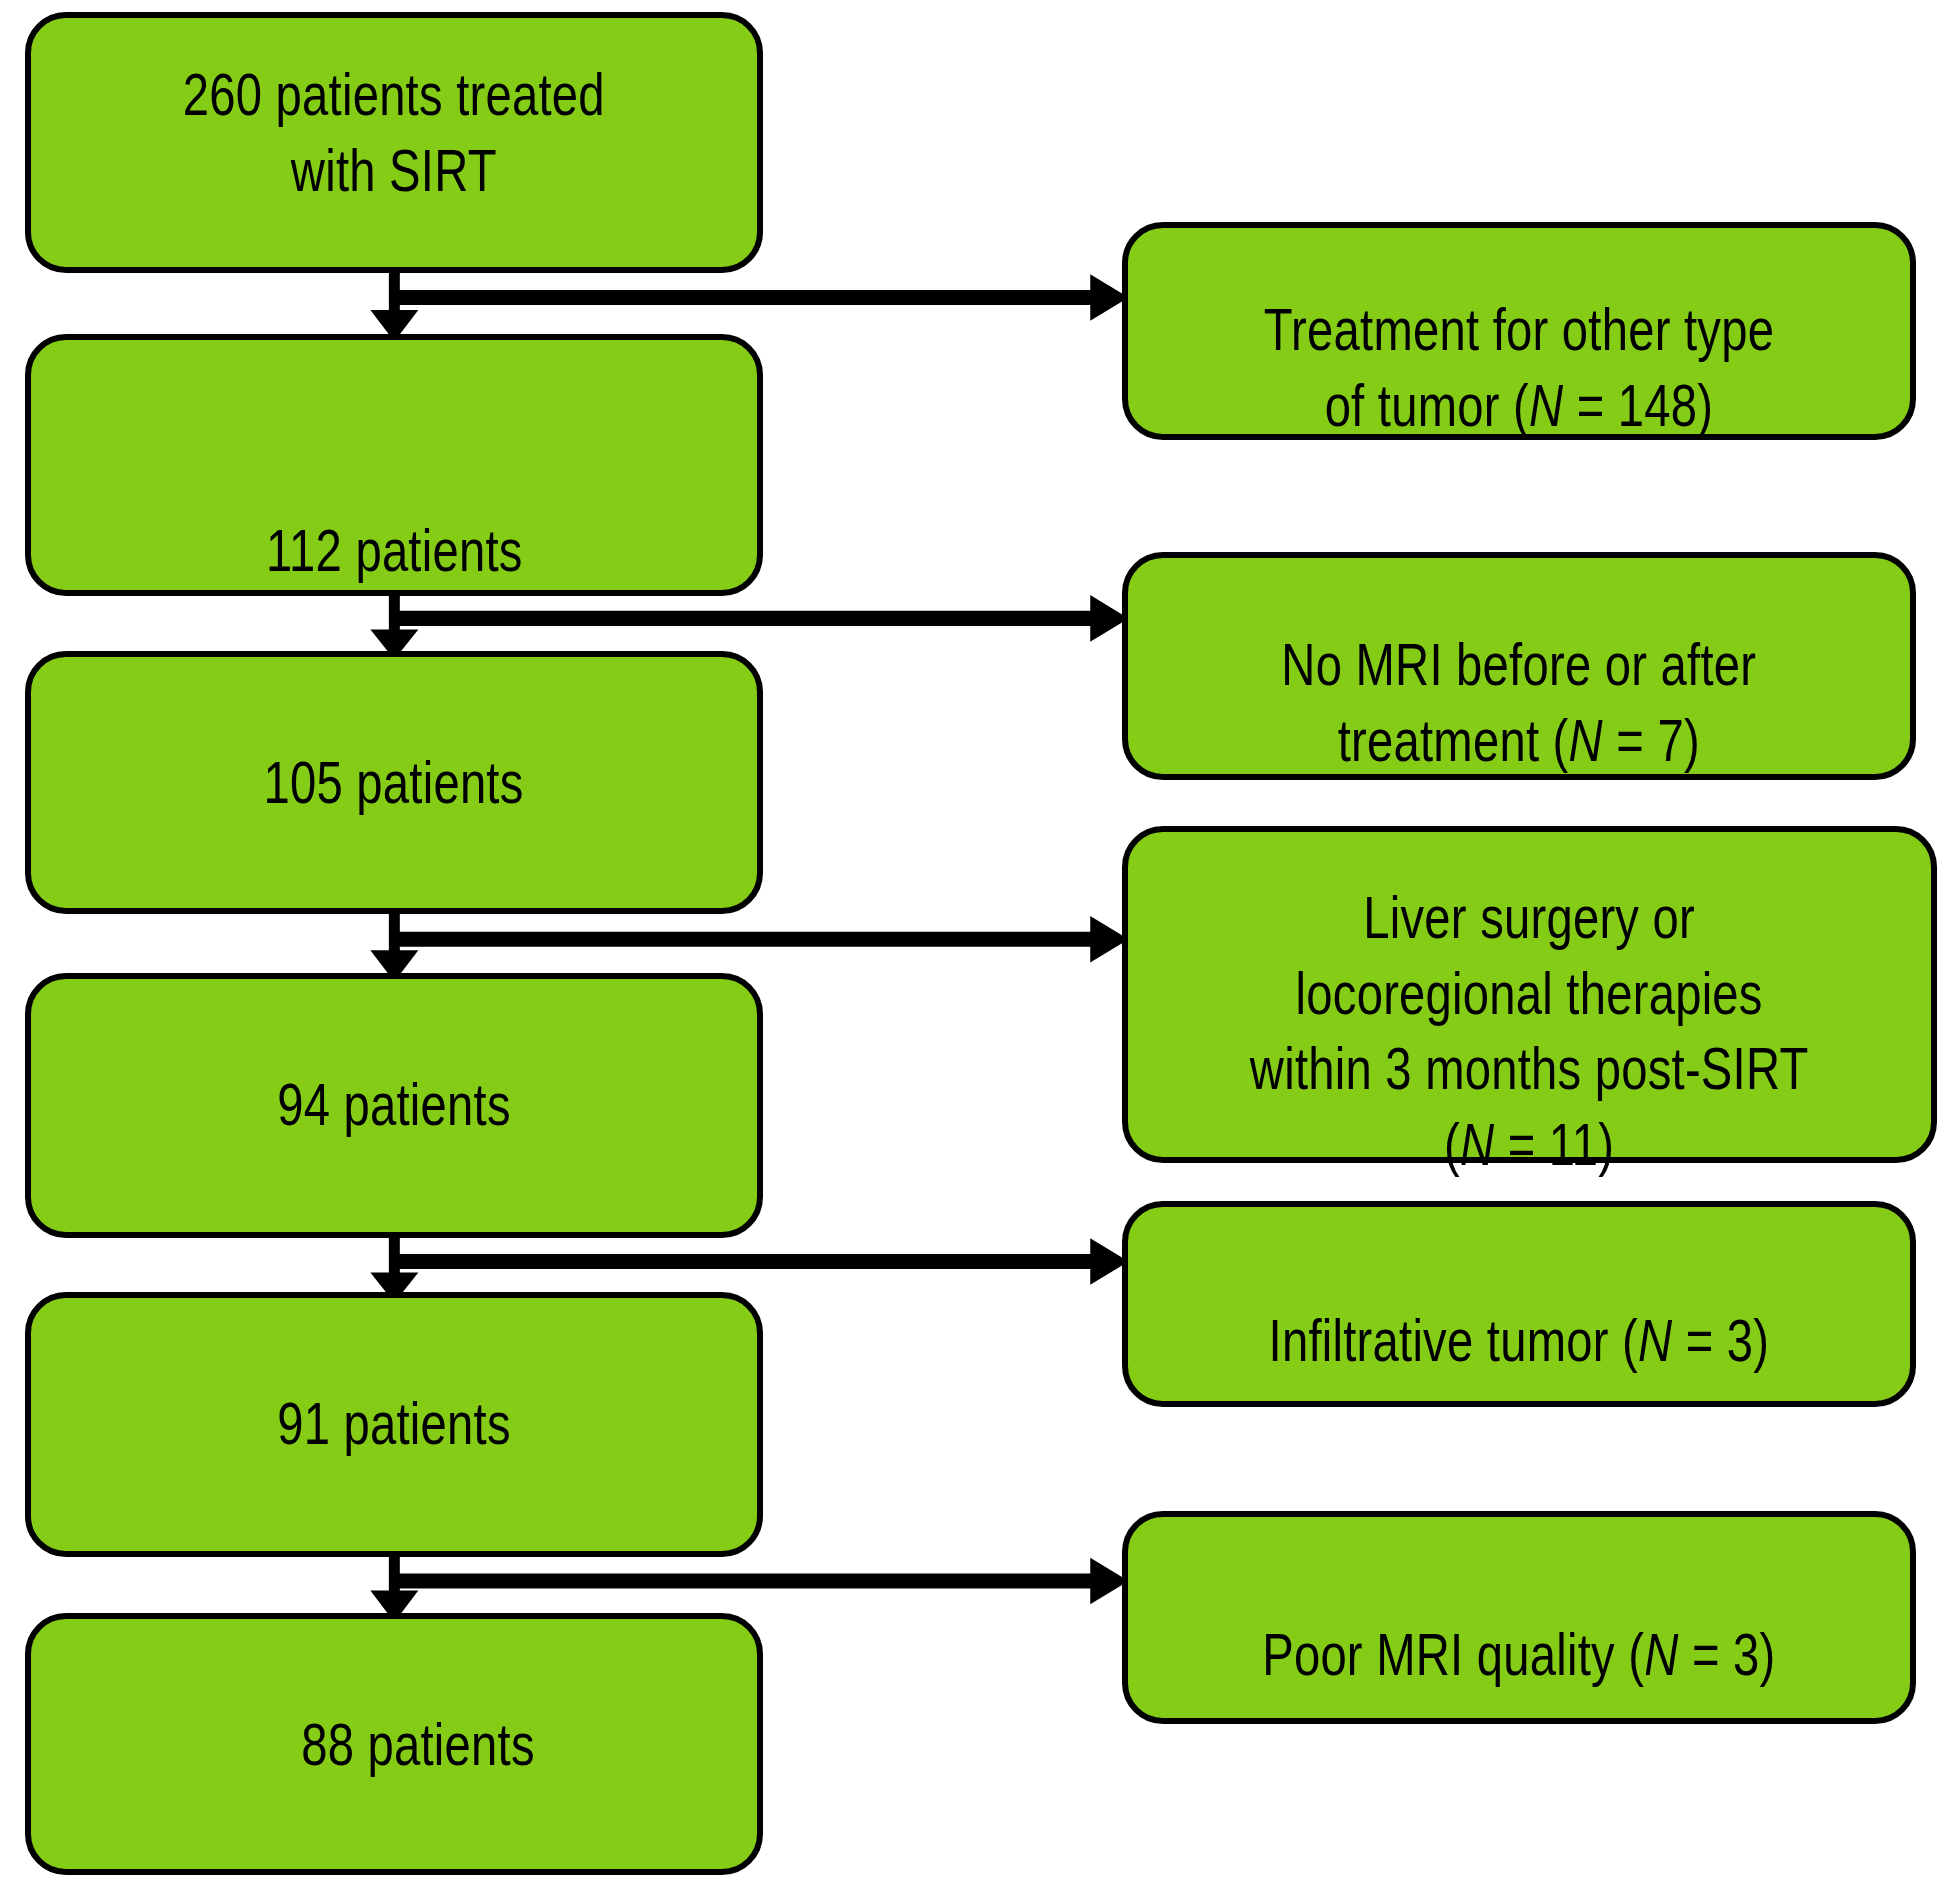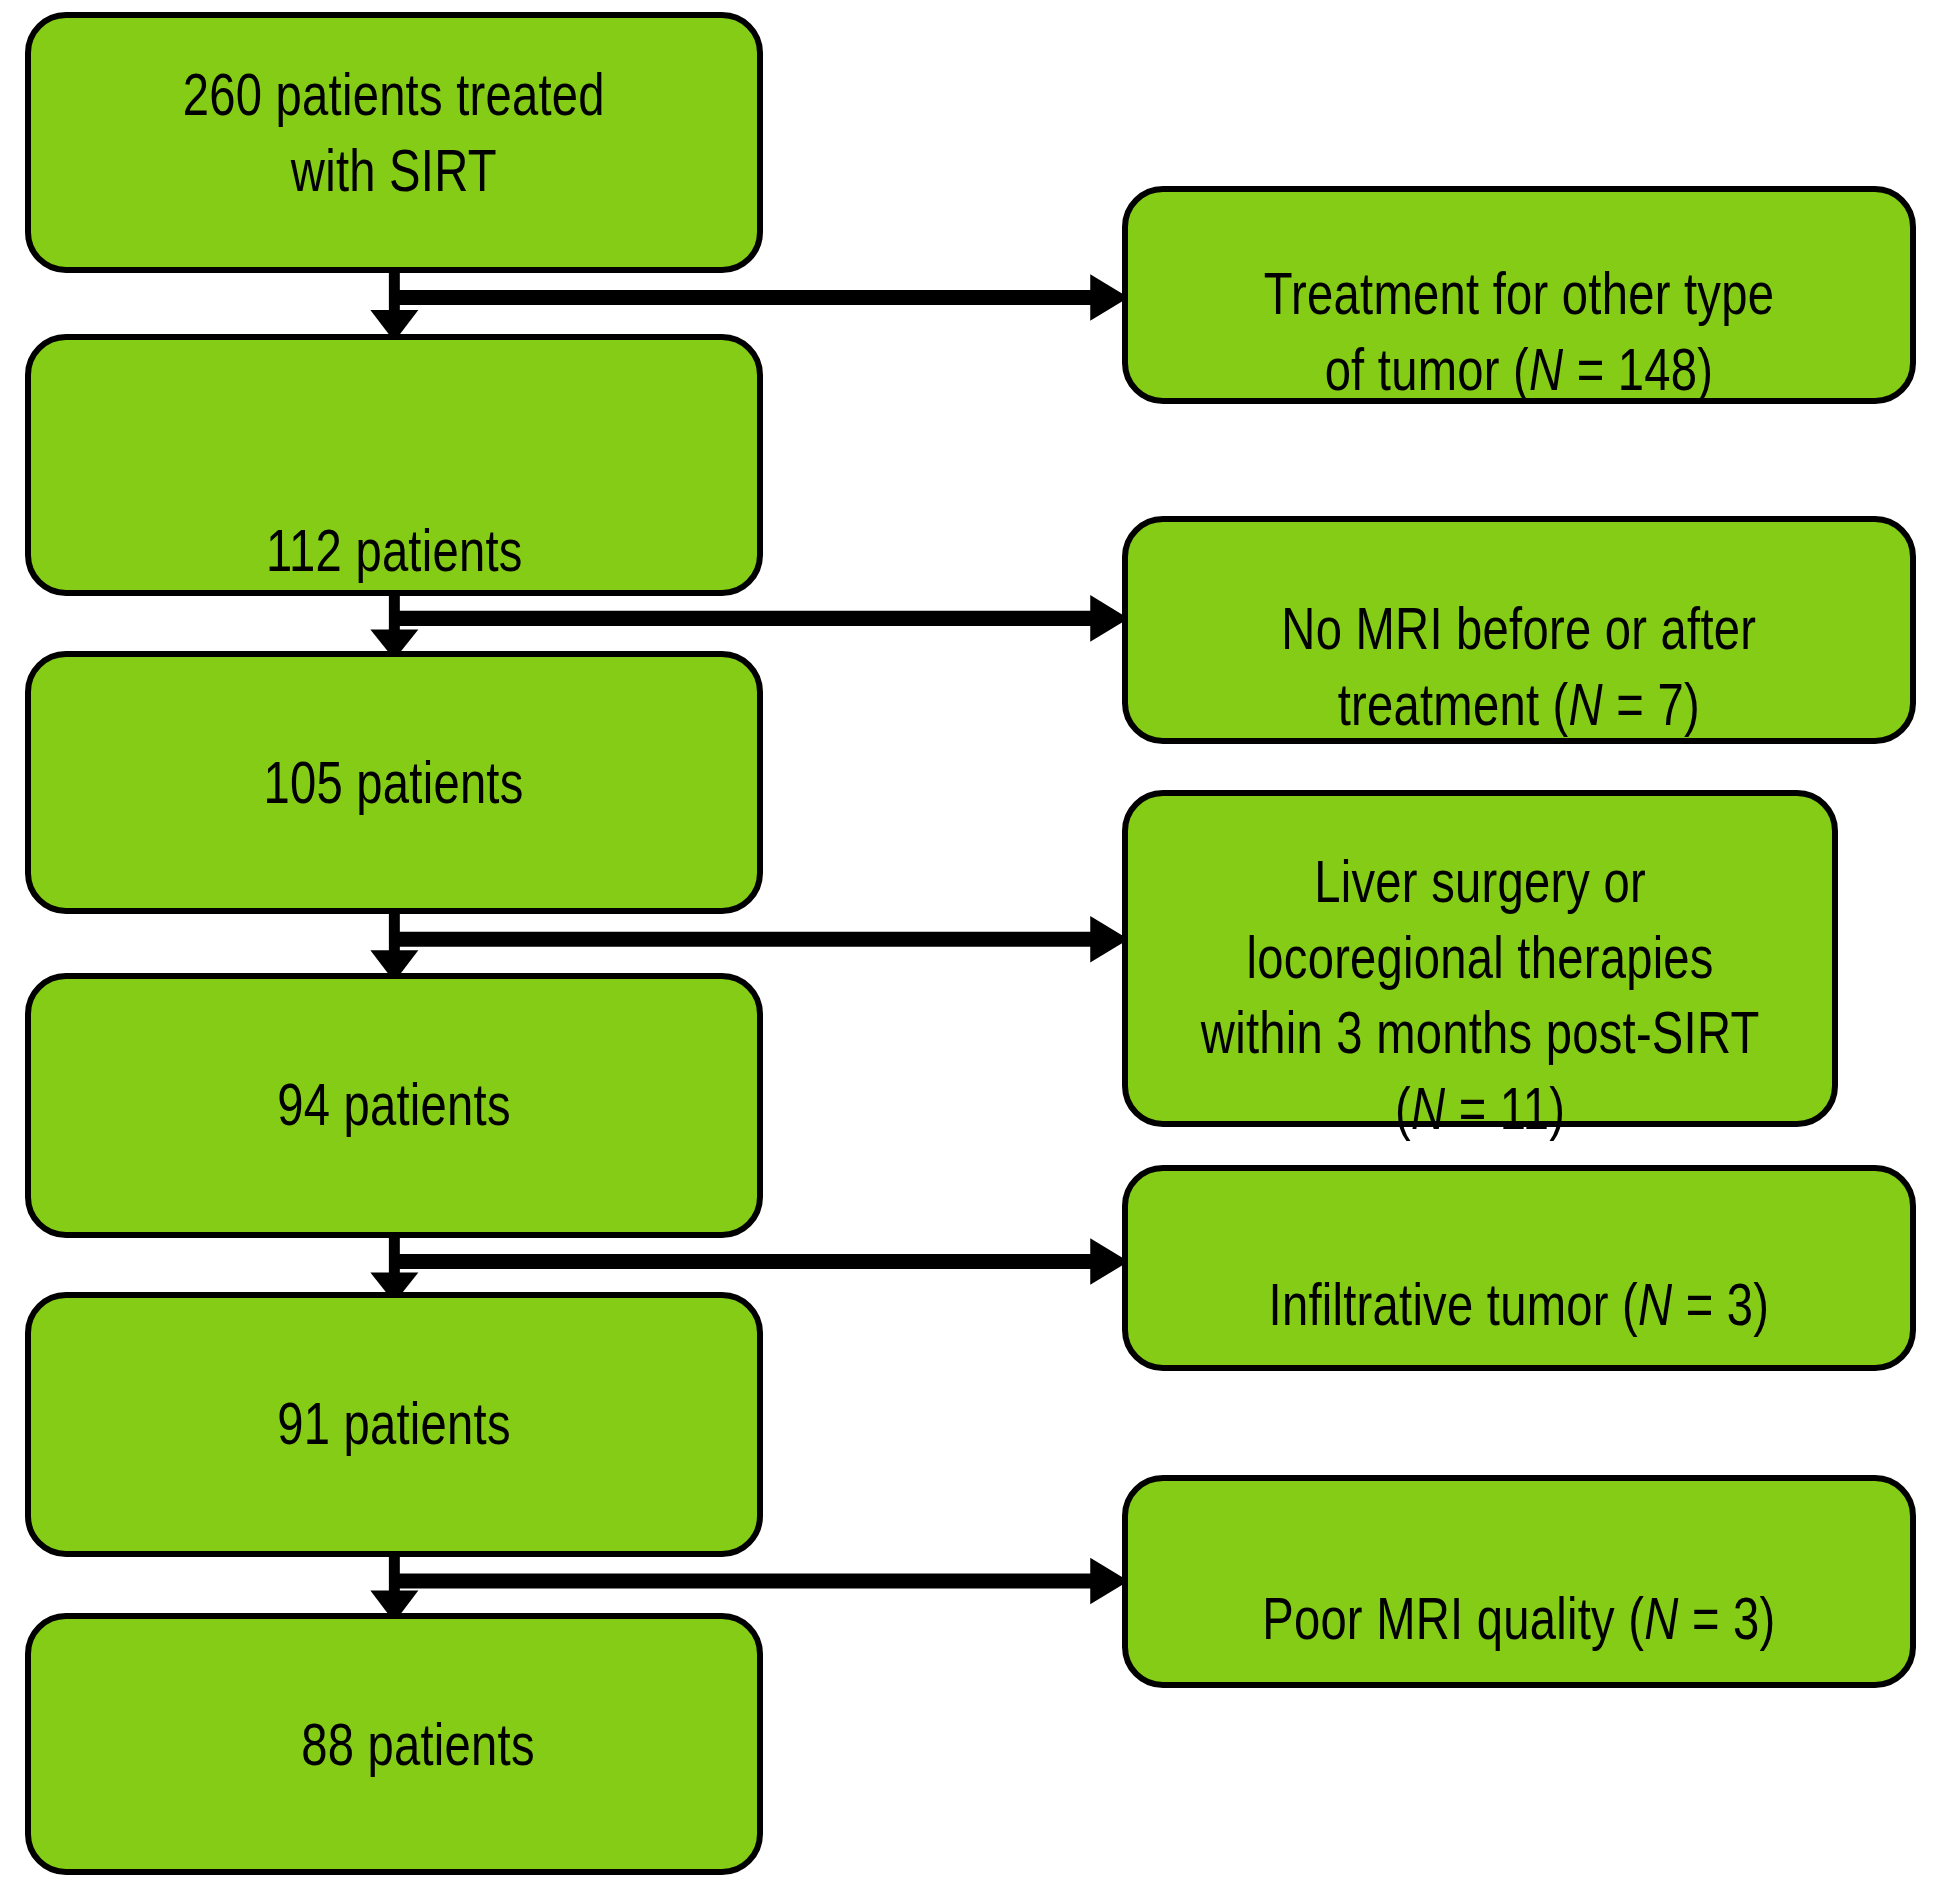--- a/index.html
+++ b/index.html
@@ -37,20 +37,21 @@
   
   .node.left {
     align-items: flex-start;
   }
   .node.left .node-label {
     padding-top: 0;
   }
   
   .node.right {
     align-items: center;
+    margin-top: 36px;
   }
   .italic-n {
     font-style: italic;
   }
   svg.connectors {
     position: absolute;
     left: 0;
     top: 0;
     width: 1946px;
     height: 1895px;
@@ -138,21 +139,21 @@
     </div>
   </div>
 
   <div class="node right" style="left:1122px; top:516px; width:794px; height:228px;">
     <div class="node-label">
       <span>No MRI before or after
 treatment  (</span><span class="italic-n">N</span><span> = 7)</span>
     </div>
   </div>
 
-  <div class="node right" style="left:1122px; top:790px; width:716px; height:337px;justify-content:center;">
+  <div class="node right" style="left:1122px; top:790px; width:815px; height:337px;justify-content:center;">
     <div class="node-label">
       <span>Liver surgery or
 locoregional therapies
 within 3 months post-SIRT
 (</span><span class="italic-n">N</span><span> = 11)</span>
     </div>
   </div>
 
   <div class="node right" style="left:1122px; top:1165px; width:794px; height:206px;">
     <div class="node-label">

